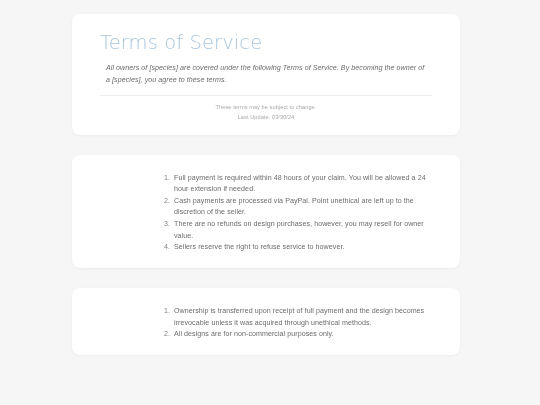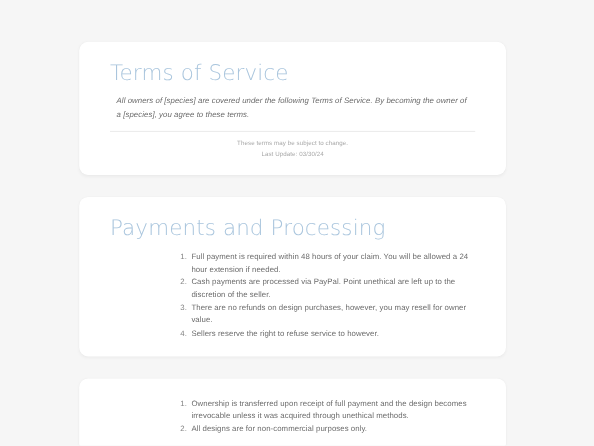--- a/index.html
+++ b/index.html
@@ -14,21 +14,21 @@
     background:#f6f6f6;
     font-family:"Liberation Sans", sans-serif;
     -webkit-font-smoothing:antialiased;
   }
 
   
   .page {
     position:relative;
     width:540px;
     height:405px;
-    padding:38px 80px 0 72px;
+    padding:14px 80px 0 72px;
     overflow:hidden;
   }
 
   
   .card {
     background:#ffffff;
     border-radius:8px;
     box-shadow:0 1px 3px rgba(0,0,0,0.045),
                0 0 0 0.5px rgba(0,0,0,0.012);
     width:388px;
@@ -110,21 +110,20 @@
 
     <div class="divider"></div>
 
     <div class="card-footer">
       <div>These terms may be subject to change.</div>
       <div>Last Update: 03/30/24</div>
     </div>
   </section>
 
   <section class="card">
-    <h2 class="card-title">Payments and Processing</h2>
 
     <ol class="rules">
       <li>Full payment is required within 48 hours of your claim. You will be allowed a 24 hour extension if needed.</li>
       <li>Cash payments are processed via PayPal. Point unethical are left up to the discretion of the seller.</li>
       <li>There are no refunds on design purchases, however, you may resell for owner value.</li>
       <li>Sellers reserve the right to refuse service to however.</li>
     </ol>
   </section>
 
   <section class="card">

